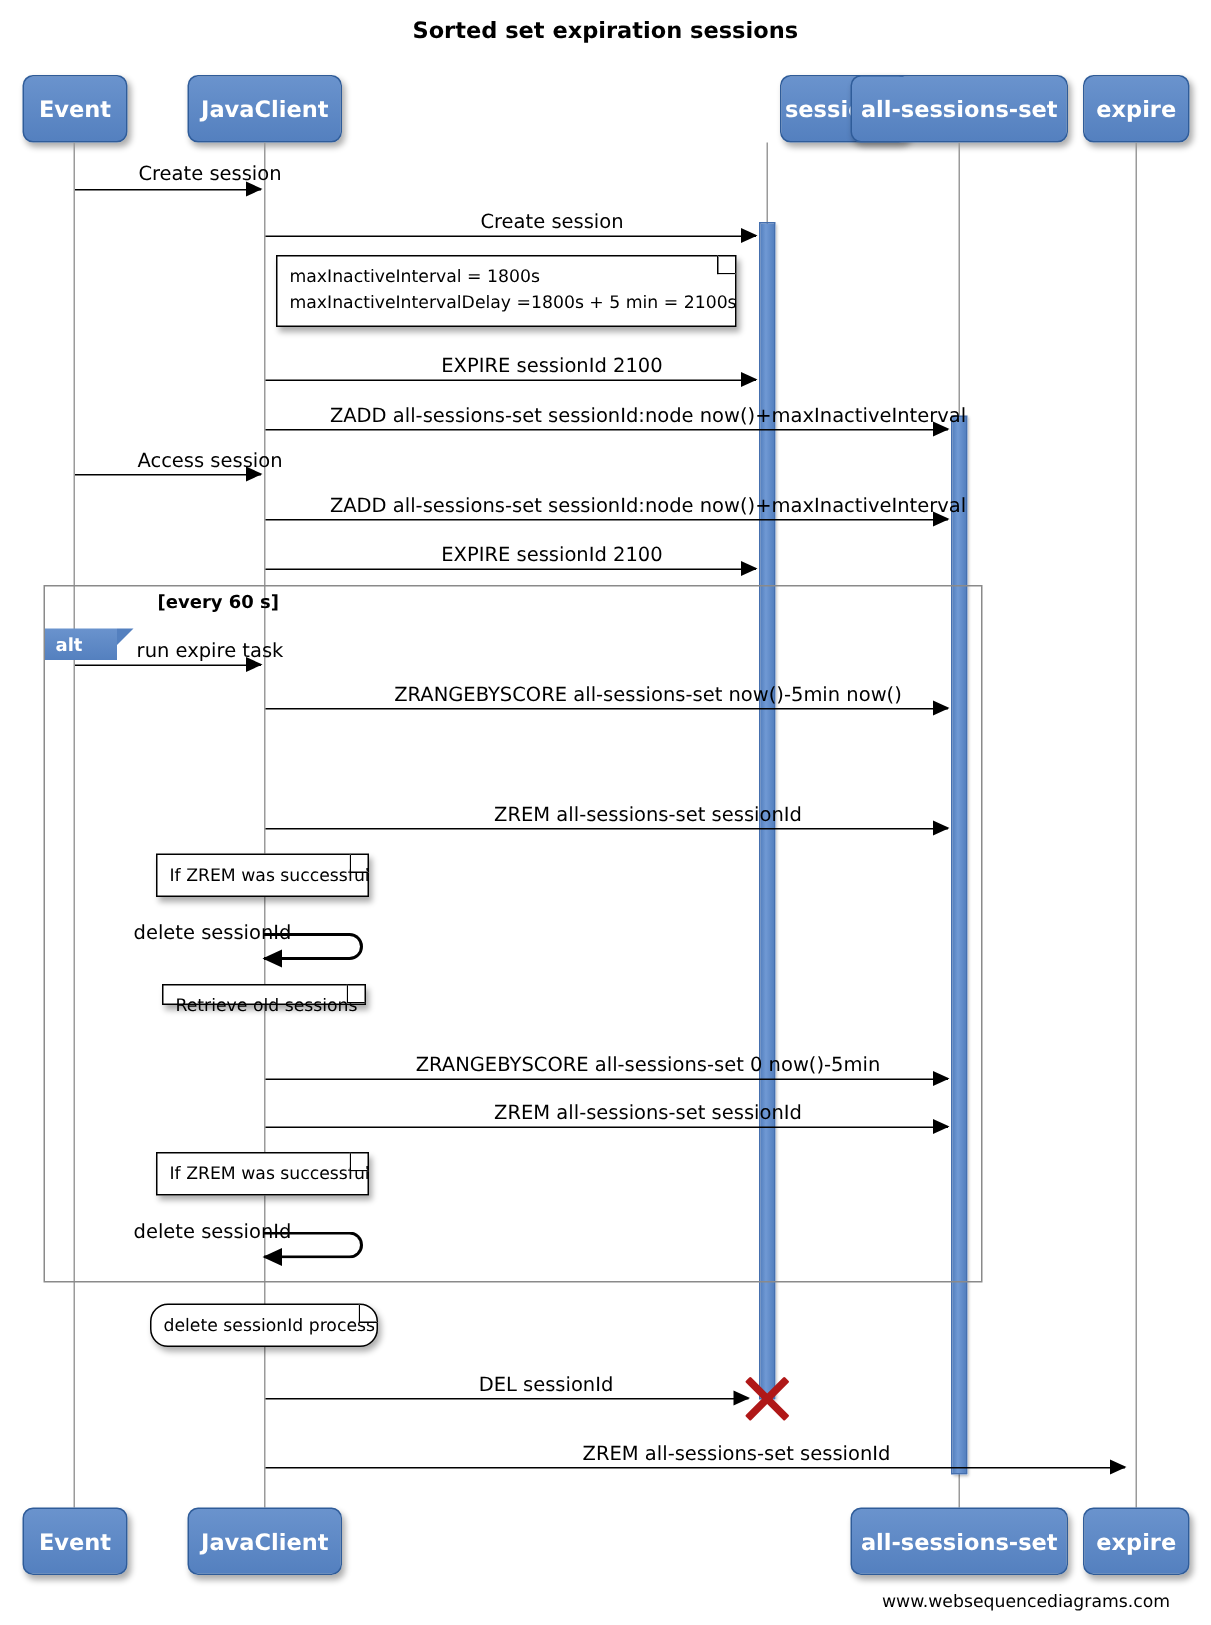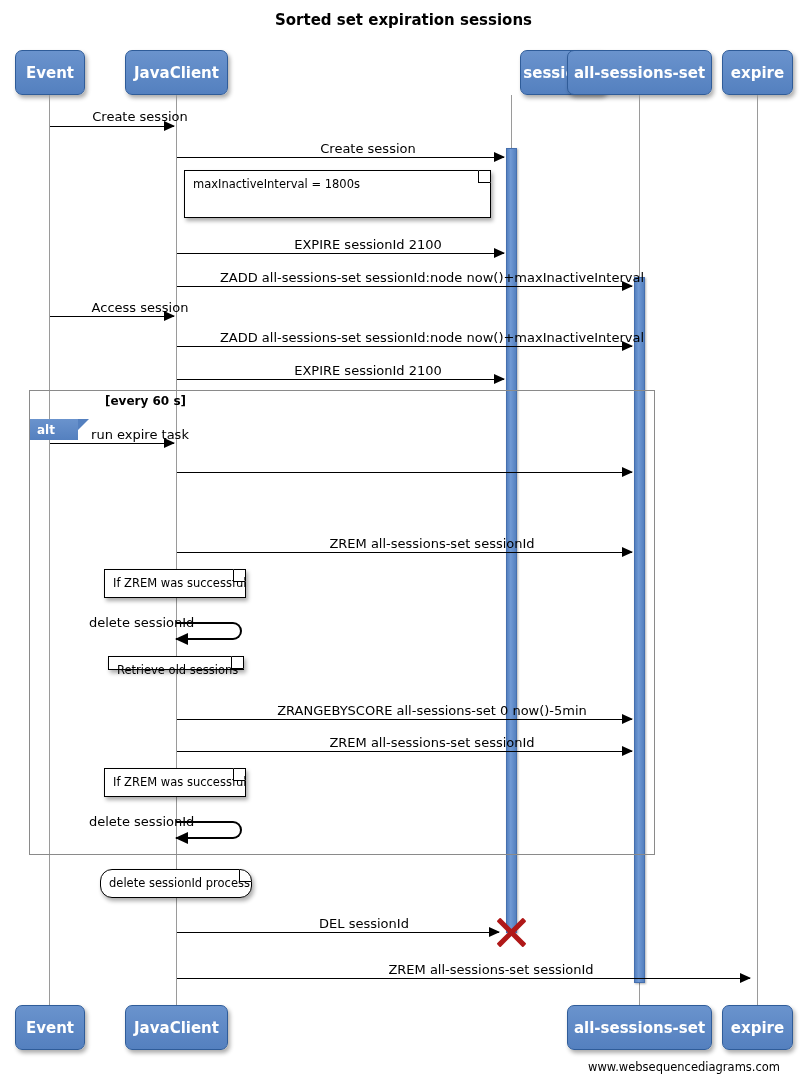--- a/index.html
+++ b/index.html
@@ -210,20 +210,21 @@
   </div>
 
   <div class="msg-label" style="left:177px;top:141px;width:328px;">Create session</div>
   <div class="msg" style="left:177px;top:157px;width:327px;">
     <span class="head"></span>
   </div>
 
   <div class="note" style="left:184px;top:170px;width:307px;height:48px;">
     <span class="fold"></span>
     <div>maxInactiveInterval = 1800s</div>
+    <div>maxInactiveIntervalDelay =1800s + 5 min = 2100s</div>
   </div>
 
   <div class="msg-label" style="left:177px;top:237px;width:328px;">EXPIRE sessionId 2100</div>
   <div class="msg" style="left:177px;top:253px;width:327px;">
     <span class="head"></span>
   </div>
 
   <div class="msg-label" style="left:177px;top:270px;width:456px;">ZADD all-sessions-set sessionId:node now()+maxInactiveInterval</div>
   <div class="msg" style="left:177px;top:286px;width:455px;">
     <span class="head"></span>
@@ -242,20 +243,21 @@
   <div class="msg-label" style="left:177px;top:363px;width:328px;">EXPIRE sessionId 2100</div>
   <div class="msg" style="left:177px;top:379px;width:327px;">
     <span class="head"></span>
   </div>
 
   <div class="msg-label" style="left:49px;top:427px;width:128px;">run expire task</div>
   <div class="msg" style="left:50px;top:443px;width:124px;">
     <span class="head"></span>
   </div>
 
+  <div class="msg-label" style="left:177px;top:456px;width:456px;">ZRANGEBYSCORE all-sessions-set now()-5min now()</div>
   <div class="msg" style="left:177px;top:472px;width:455px;">
     <span class="head"></span>
   </div>
 
 
   <div class="msg-label" style="left:177px;top:536px;width:456px;">ZREM all-sessions-set sessionId</div>
   <div class="msg" style="left:177px;top:552px;width:455px;">
     <span class="head"></span>
   </div>
 

